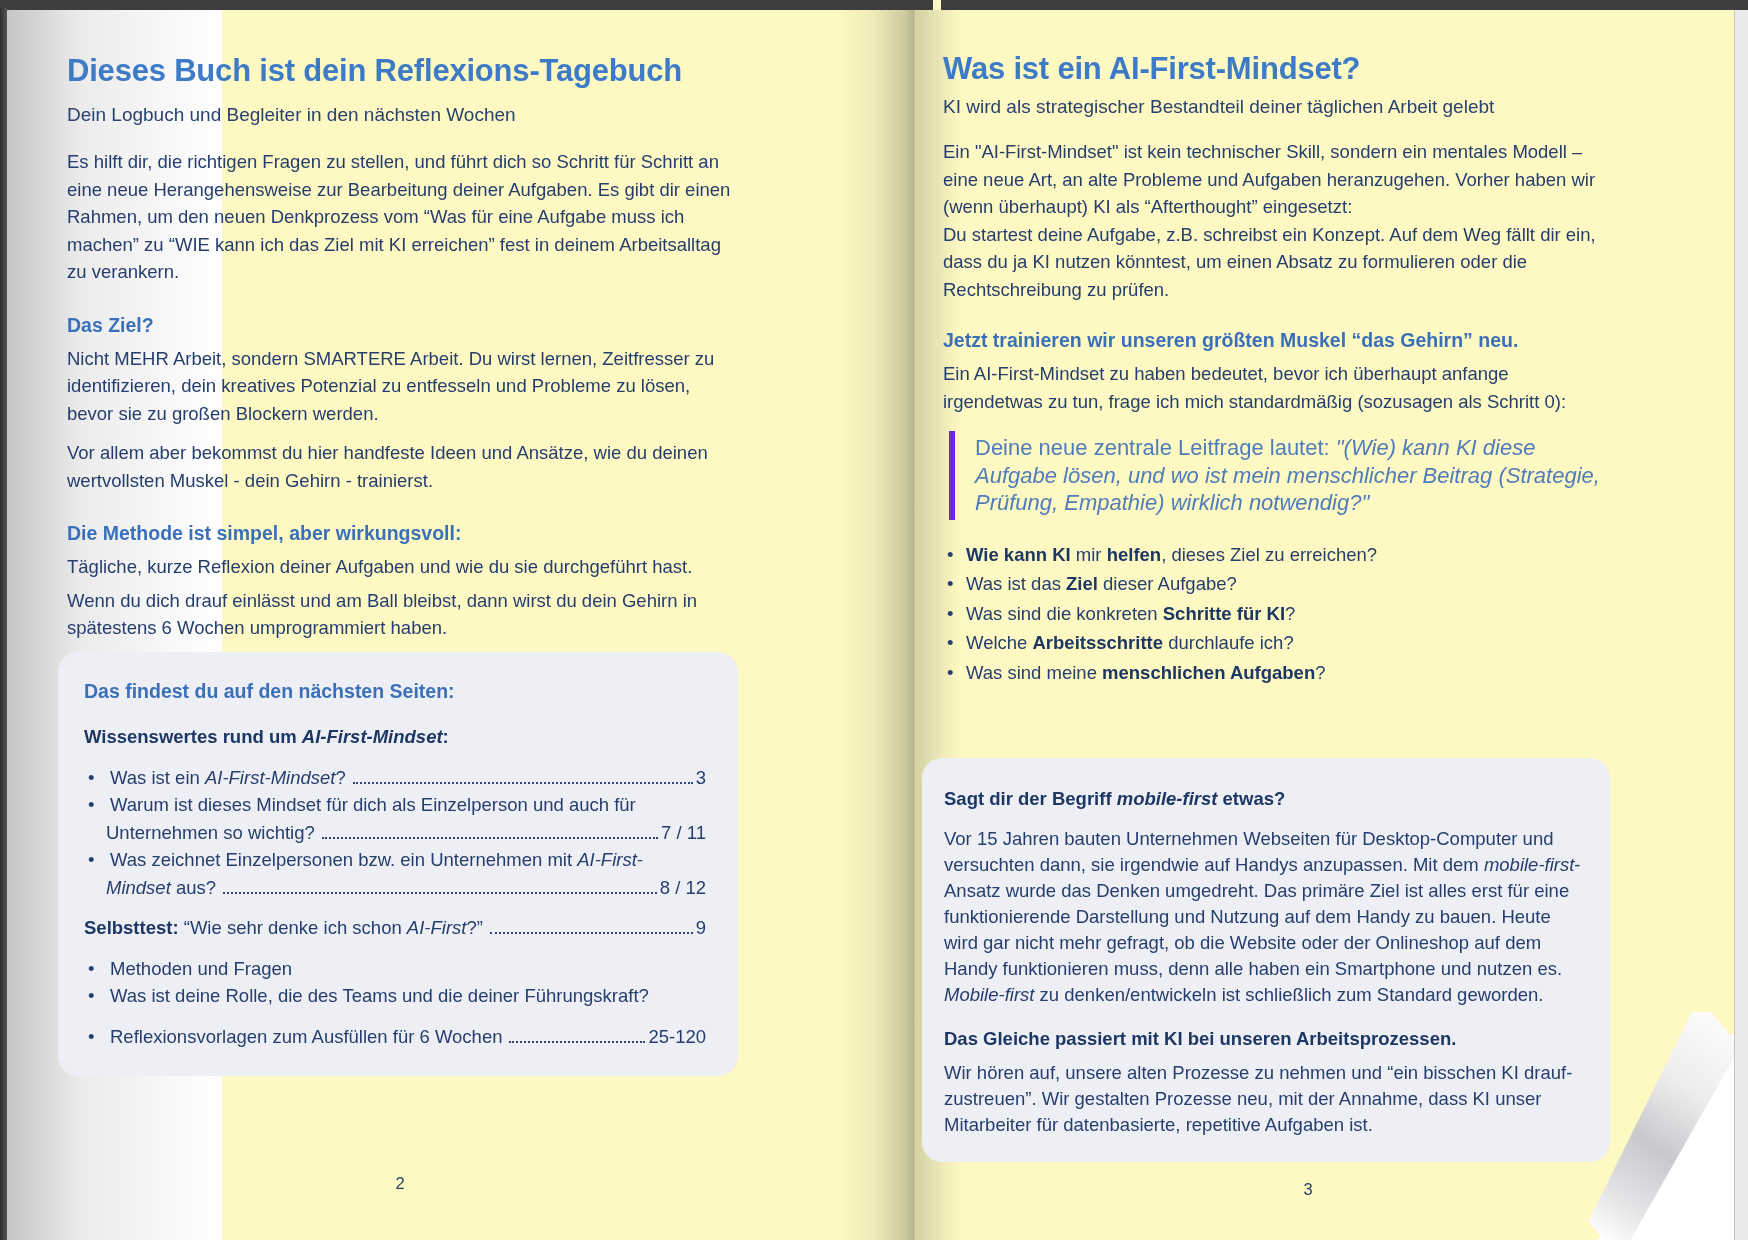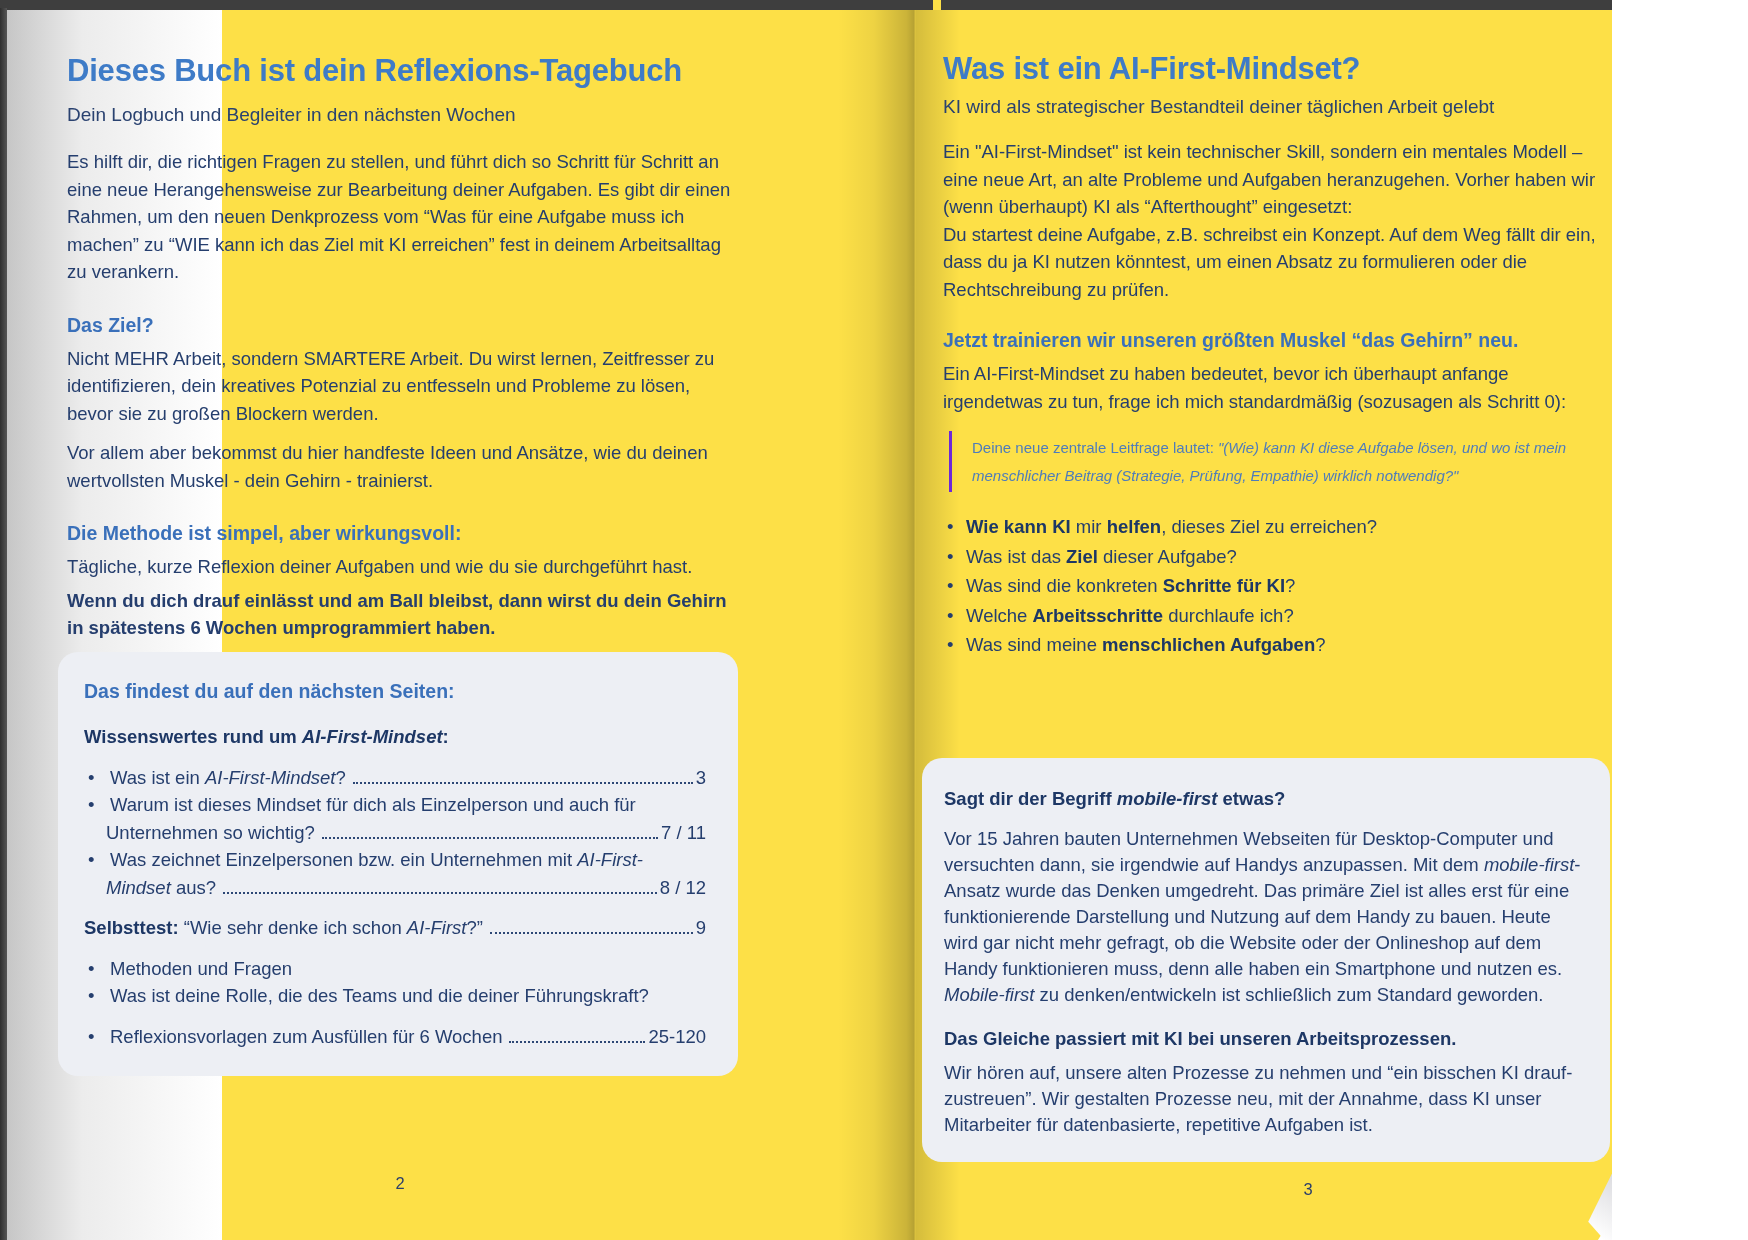--- a/index.html
+++ b/index.html
@@ -1,17 +1,17 @@
 <!DOCTYPE html>
 <html><head>
 <meta charset="utf-8">
 <style>
   html,body{margin:0;padding:0;background:#ffffff;}
   .canvas{
-    position:relative;width:1612px;height:1240px;background:#fde047;overflow:hidden;
+    position:relative;width:1748px;height:1240px;background:#fef9c3;overflow:hidden;
     font-family:"Liberation Sans",sans-serif;color:#253e6e;
   }
   
   .edge-top-left{position:absolute;left:0;top:0;width:933px;height:10px;background:#3e3e3e;z-index:6;}
   .edge-top-right{position:absolute;left:941px;top:0;width:807px;height:10px;background:#3e3e3e;z-index:6;}
   .edge-left{position:absolute;left:0;top:8px;width:7px;height:1232px;background:linear-gradient(to right,#2f2f2f,#565656);z-index:6;}
   .edge-right-strip{position:absolute;left:1734px;top:10px;width:14px;height:1230px;background:#eaeaea;border-left:1px solid #c6c6c6;z-index:6;}
   .grad-left{position:absolute;left:7px;top:10px;width:215px;height:1230px;
     background:linear-gradient(to right,#c6c6c6 0,#ececec 35%,#ffffff 100%);z-index:1;}
   .grad-spine{position:absolute;left:838px;top:10px;width:78px;height:1230px;
@@ -38,22 +38,22 @@
   .toc-row{font-size:18.5px;line-height:27.5px;display:flex;align-items:baseline;}
   .toc-row.group-gap{margin-top:13px;}
   .toc-row .bdot{width:22px;flex:0 0 22px;text-align:left;padding-left:4px;color:#253e6e;}
   .toc-row.cont{padding-left:22px;}
   .dots{flex:1;border-bottom:2.5px dotted #2d4775;margin:0 3px 4px 7px;min-width:14px;}
   .pg{white-space:nowrap;color:#253e6e;}
   .info-head{font-size:18.5px;line-height:26px;margin:0 0 14px 0;}
   .info-para{font-size:18.5px;line-height:26px;margin:0;}
   .info-h2{font-size:18.5px;line-height:26px;font-weight:700;color:#1d3765;margin:18px 0 8px 0;}
   
-  .quote{margin:16px 0 0 6px;border-left:3px solid #6d28d9;padding:3px 0 3px 20px;
-    font-size:15px;line-height:27.5px;color:#4f7cba;}
+  .quote{margin:16px 0 0 6px;border-left:6px solid #6d28d9;padding:3px 0 3px 20px;
+    font-size:22px;line-height:27.5px;color:#4f7cba;}
   .quote .rt-i{color:#4f7cba;}
   
   .qlist{margin:20px 0 0 0;padding:0;list-style:none;}
   .qlist li{position:relative;padding-left:23px;font-size:18.5px;line-height:29.5px;}
   .qlist li::before{content:"•";position:absolute;left:4px;color:#253e6e;}
   
   .pagenum{position:absolute;z-index:2;font-size:16.5px;color:#2c3f6b;text-align:center;}
   .pagenum.left{left:67px;top:1174px;width:666px;}
   .pagenum.right{left:943px;top:1180px;width:730px;}
   
@@ -82,21 +82,21 @@
     <div class="page-title">Dieses Buch ist dein Reflexions-Tagebuch</div>
     <div class="page-subtitle">Dein Logbuch und Begleiter in den nächsten Wochen</div>
     <p class="para" style="margin-top:20px;">Es hilft dir, die richtigen Fragen zu stellen, und führt dich so Schritt für Schritt an eine neue Herangehensweise zur Bearbeitung deiner Aufgaben. Es gibt dir einen Rahmen, um den neuen Denkprozess vom “Was für eine Aufgabe muss ich machen” zu “WIE kann ich das Ziel mit KI erreichen” fest in deinem Arbeitsalltag zu verankern.</p>
 
     <div class="h3">Das Ziel?</div>
     <p class="para" style="margin-top:0;">Nicht MEHR Arbeit, sondern SMARTERE Arbeit. Du wirst lernen, Zeitfresser zu identifizieren, dein kreatives Potenzial zu entfesseln und Probleme zu lösen, bevor sie zu großen Blockern werden.</p>
     <p class="para">Vor allem aber bekommst du hier handfeste Ideen und Ansätze, wie du deinen wertvollsten Muskel - dein Gehirn - trainierst.</p>
 
     <div class="h3">Die Methode ist simpel, aber wirkungsvoll:</div>
     <p class="para" style="margin-top:0;">Tägliche, kurze Reflexion deiner Aufgaben und wie du sie durchgeführt hast.</p>
-    <p class="para" style="margin-top:6px;font-weight:bold;">Wenn du dich drauf einlässt und am Ball bleibst, dann wirst du dein Gehirn in spätestens 6 Wochen umprogrammiert haben.</p>
+    <p class="para" style="margin-top:6px;">Wenn du dich drauf einlässt und am Ball bleibst, dann wirst du dein Gehirn in spätestens 6 Wochen umprogrammiert haben.</p>
   </div>
 
   <div class="round-box toc-box">
     <div class="box-heading">Das findest du auf den nächsten Seiten:</div>
 
     <div class="toc-row group-gap">
       <span><span class="rt-b">Wissenswertes rund um </span><span class="rt-bi">AI-First-Mindset</span><span class="rt-b">:</span></span>
     </div>
 
     <div class="toc-row group-gap">

